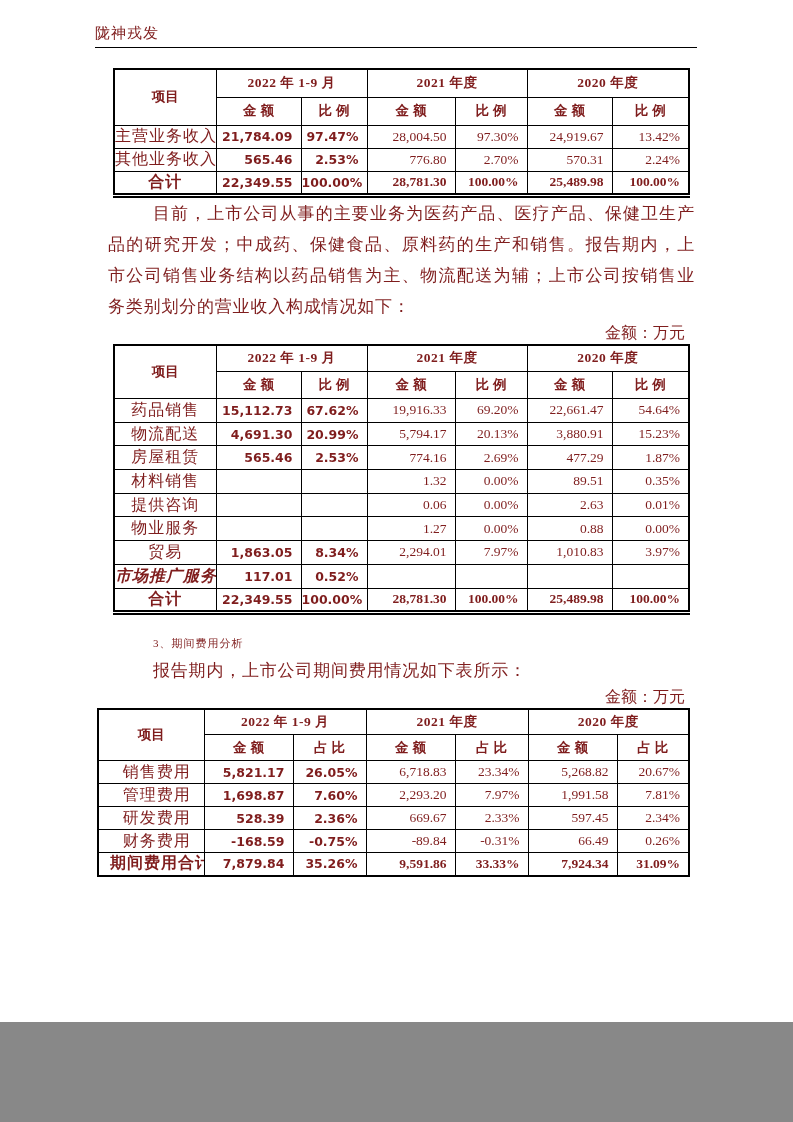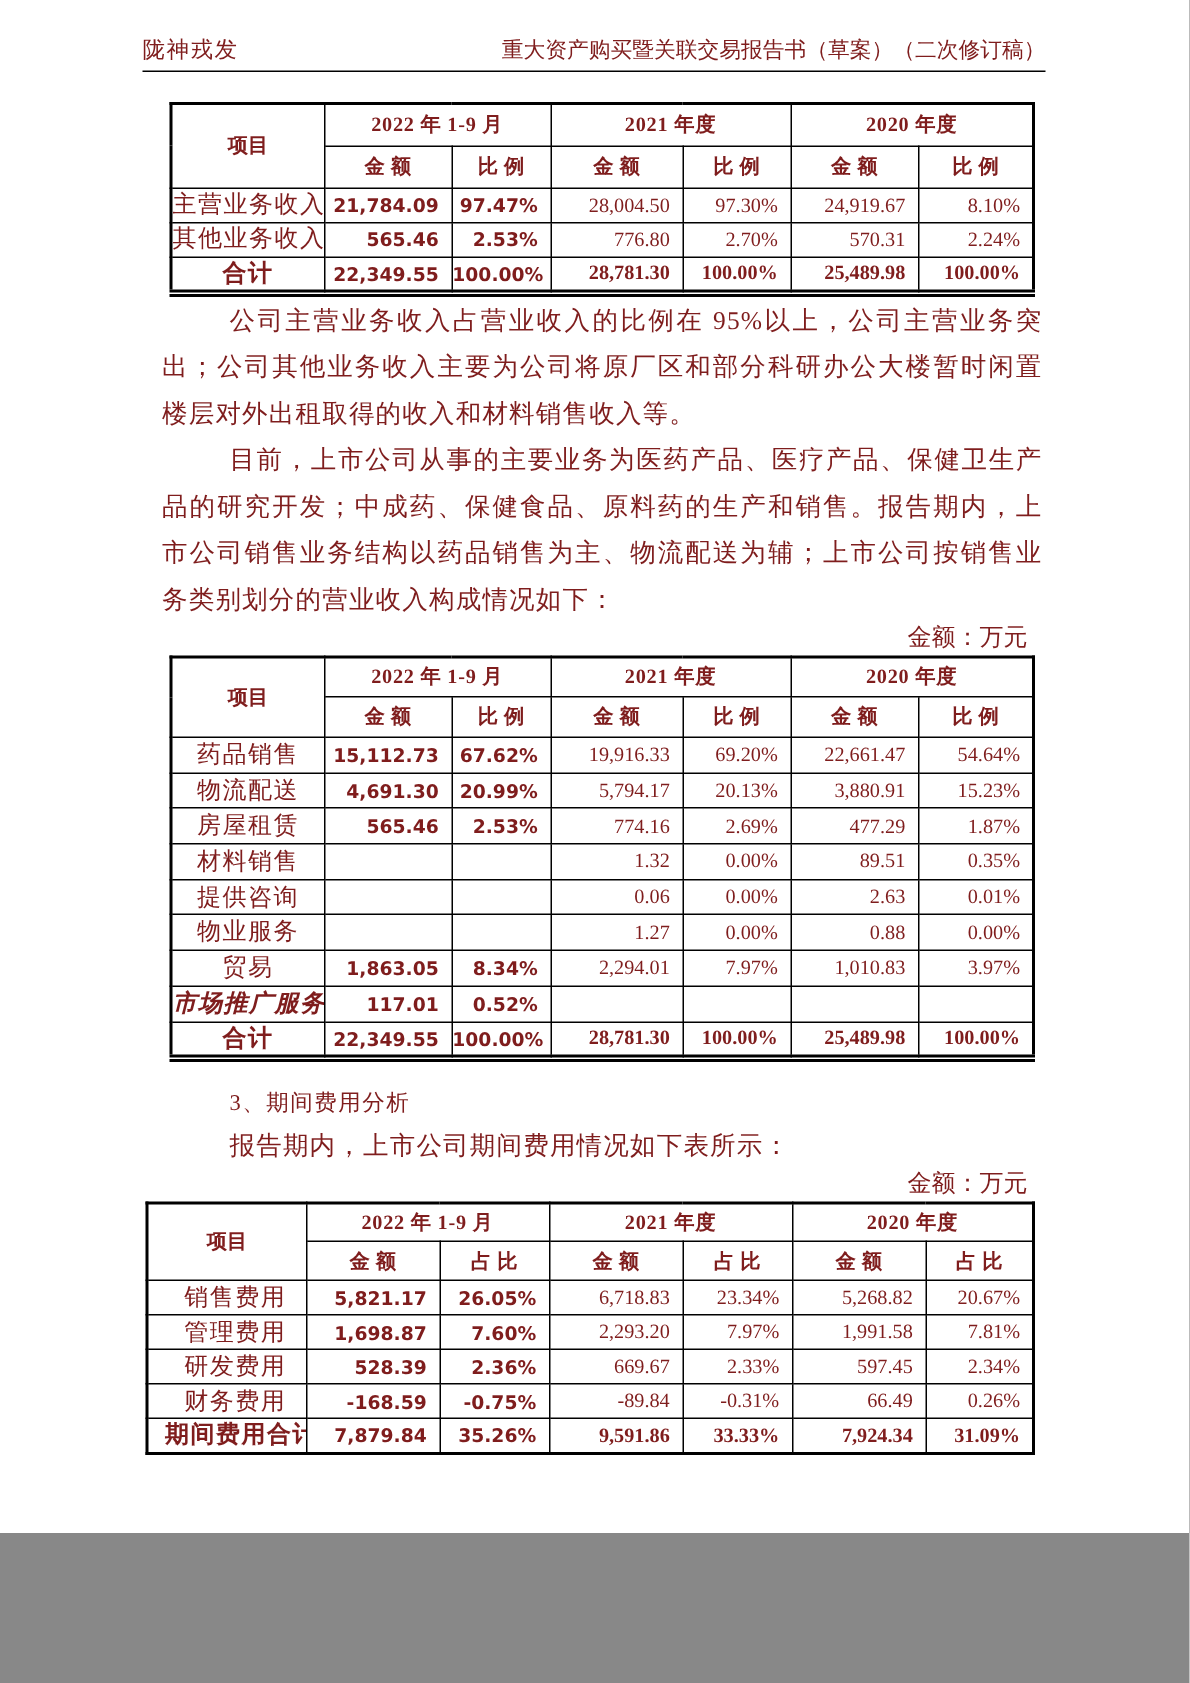--- a/index.html
+++ b/index.html
@@ -30,21 +30,21 @@
     line-height: 31px;
     text-align: justify;
     text-indent: 45px;
     letter-spacing: 0.8px;
     margin: 0 2px 0 11px;
   }
   .p1 { margin-top: 7px; }
   .p2 { margin-top: 9px; }
   .p3 { margin-top: 9px; }
   .section-heading {
-    font-size: 15px;
+    font-size: 11px;
     letter-spacing: 1px;
     line-height: 24px;
     margin: 16px 0 0 56px;
   }
   .unit {
     font-size: 16px;
     line-height: 22px;
     text-align: right;
     margin-right: 12px;
   }
@@ -89,21 +89,20 @@
     letter-spacing: 0.5px;
   }
 </style>
 </head>
 <body>
 
 <div class="page">
 
   <div class="hdr-bar">
     <span class="hdr-left">陇神戎发</span>
-    <span class="hdr-right">重大资产购买暨关联交易报告书（草案）（二次修订稿）</span>
   </div>
 
   <table class="t t1">
     <colgroup>
       <col style="width:102px">
         <col style="width:85px">
         <col style="width:66px">
       <col style="width:88px">
         <col style="width:72px">
         <col style="width:85px">
@@ -126,21 +125,21 @@
         </tr>
       </thead>
       <tbody>
         <tr>
           <td class="lbl">主营业务收入</td>
           <td class="v c0">21,784.09</td>
           <td class="v c1">97.47%</td>
           <td class="v c2">28,004.50</td>
           <td class="v c3">97.30%</td>
           <td class="v c4">24,919.67</td>
-          <td class="v c5">8.10%</td>
+          <td class="v c5">13.42%</td>
         </tr>
         <tr>
           <td class="lbl">其他业务收入</td>
           <td class="v c0">565.46</td>
           <td class="v c1">2.53%</td>
           <td class="v c2">776.80</td>
           <td class="v c3">2.70%</td>
           <td class="v c4">570.31</td>
           <td class="v c5">2.24%</td>
         </tr>
@@ -149,21 +148,20 @@
           <td class="v c0">22,349.55</td>
           <td class="v c1">100.00%</td>
           <td class="v c2">28,781.30</td>
           <td class="v c3">100.00%</td>
           <td class="v c4">25,489.98</td>
           <td class="v c5">100.00%</td>
         </tr>
       </tbody>
     </table>
 
-  <p class="body p1">公司主营业务收入占营业收入的比例在 95%以上，公司主营业务突出；公司其他业务收入主要为公司将原厂区和部分科研办公大楼暂时闲置楼层对外出租取得的收入和材料销售收入等。</p>
 
   <p class="body p2">目前，上市公司从事的主要业务为医药产品、医疗产品、保健卫生产品的研究开发；中成药、保健食品、原料药的生产和销售。报告期内，上市公司销售业务结构以药品销售为主、物流配送为辅；上市公司按销售业务类别划分的营业收入构成情况如下：</p>
 
   <div class="unit">金额：万元</div>
 
   <table class="t t2">
     <colgroup>
       <col style="width:102px">
         <col style="width:85px">
         <col style="width:66px">

